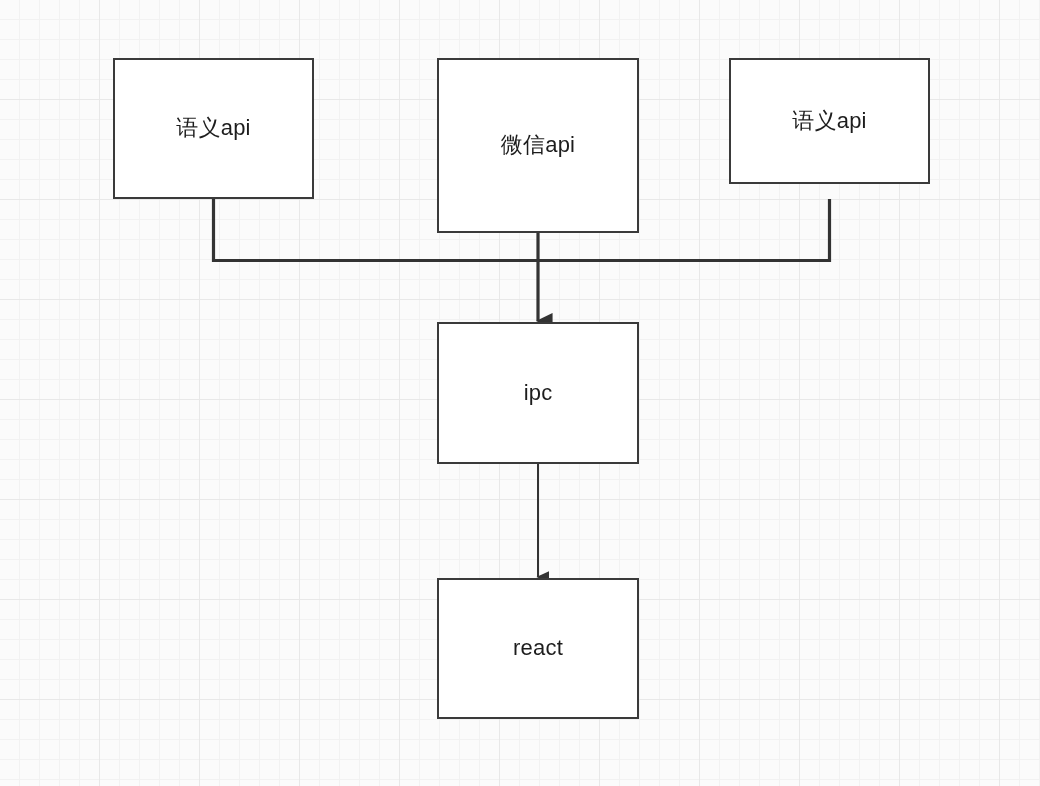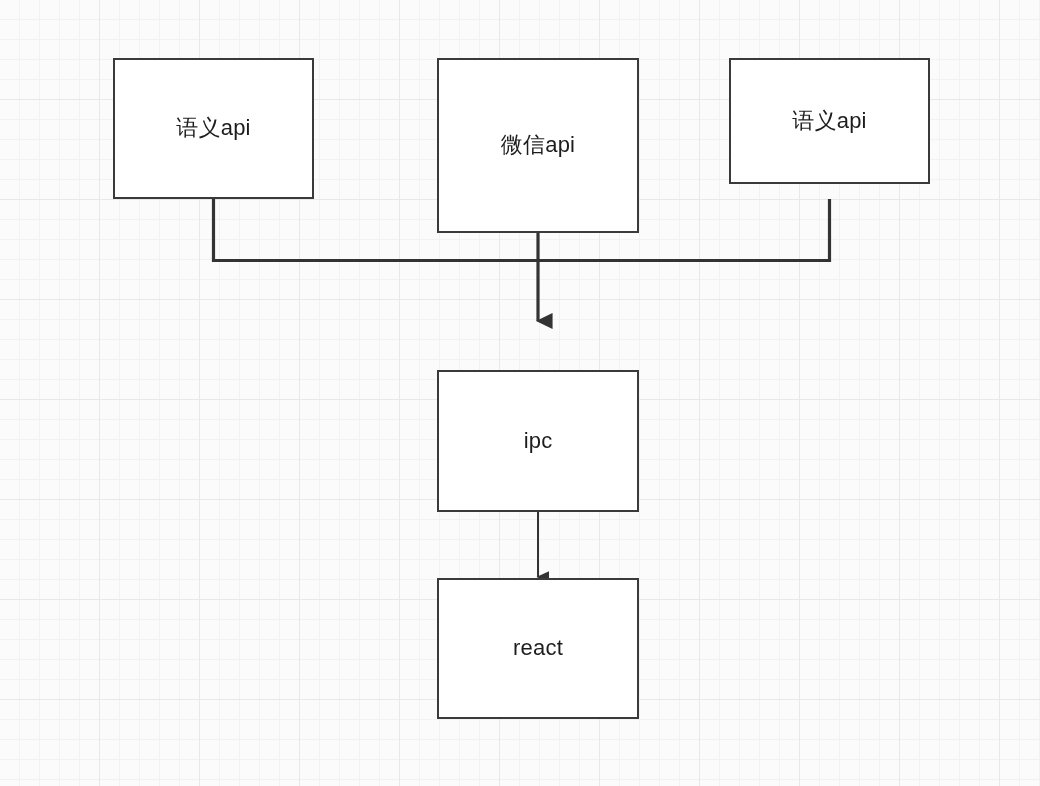--- a/index.html
+++ b/index.html
@@ -84,21 +84,21 @@
   </div>
 
   <div class="node" style="left:437px; top:58px; width:202px; height:175px;">
     <span class="node-label">微信api</span>
   </div>
 
   <div class="node" style="left:729px; top:58px; width:201px; height:126px;">
     <span class="node-label">语义api</span>
   </div>
 
-  <div class="node" style="left:437px; top:322px; width:202px; height:142px;margin-top:48px;">
+  <div class="node" style="left:437px; top:322px; width:202px; height:142px;">
     <span class="node-label">ipc</span>
   </div>
 
   <div class="node" style="left:437px; top:578px; width:202px; height:141px;">
     <span class="node-label">react</span>
   </div>
 
 </div>
 
 </body></html>

